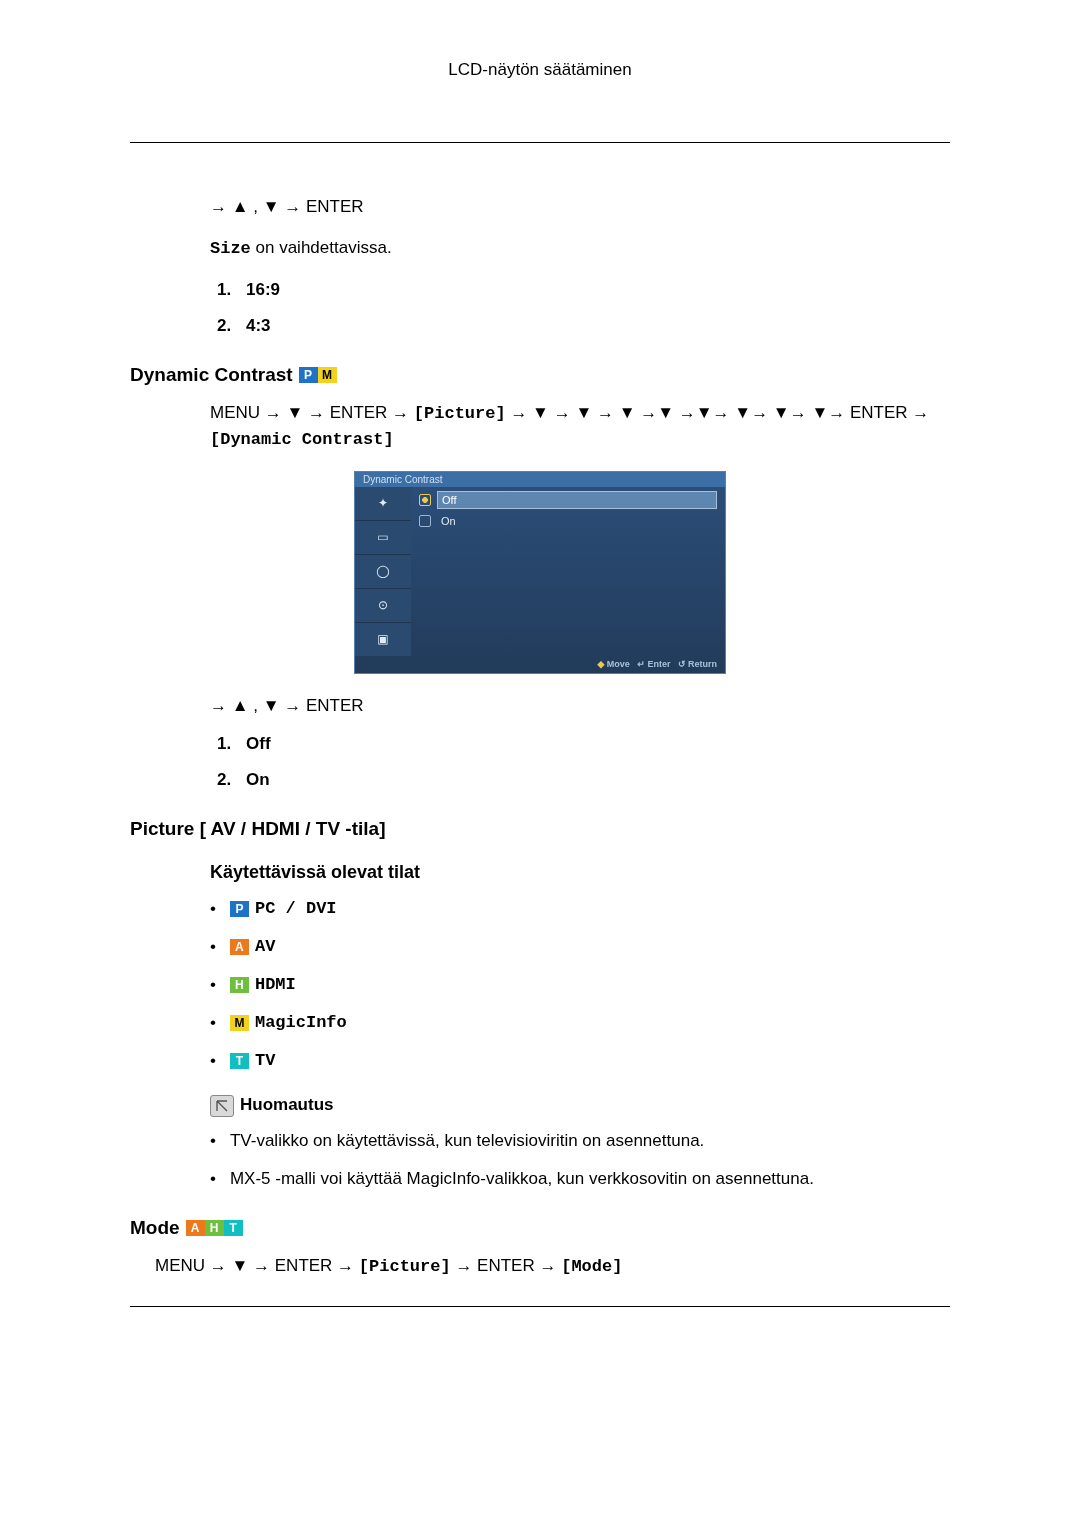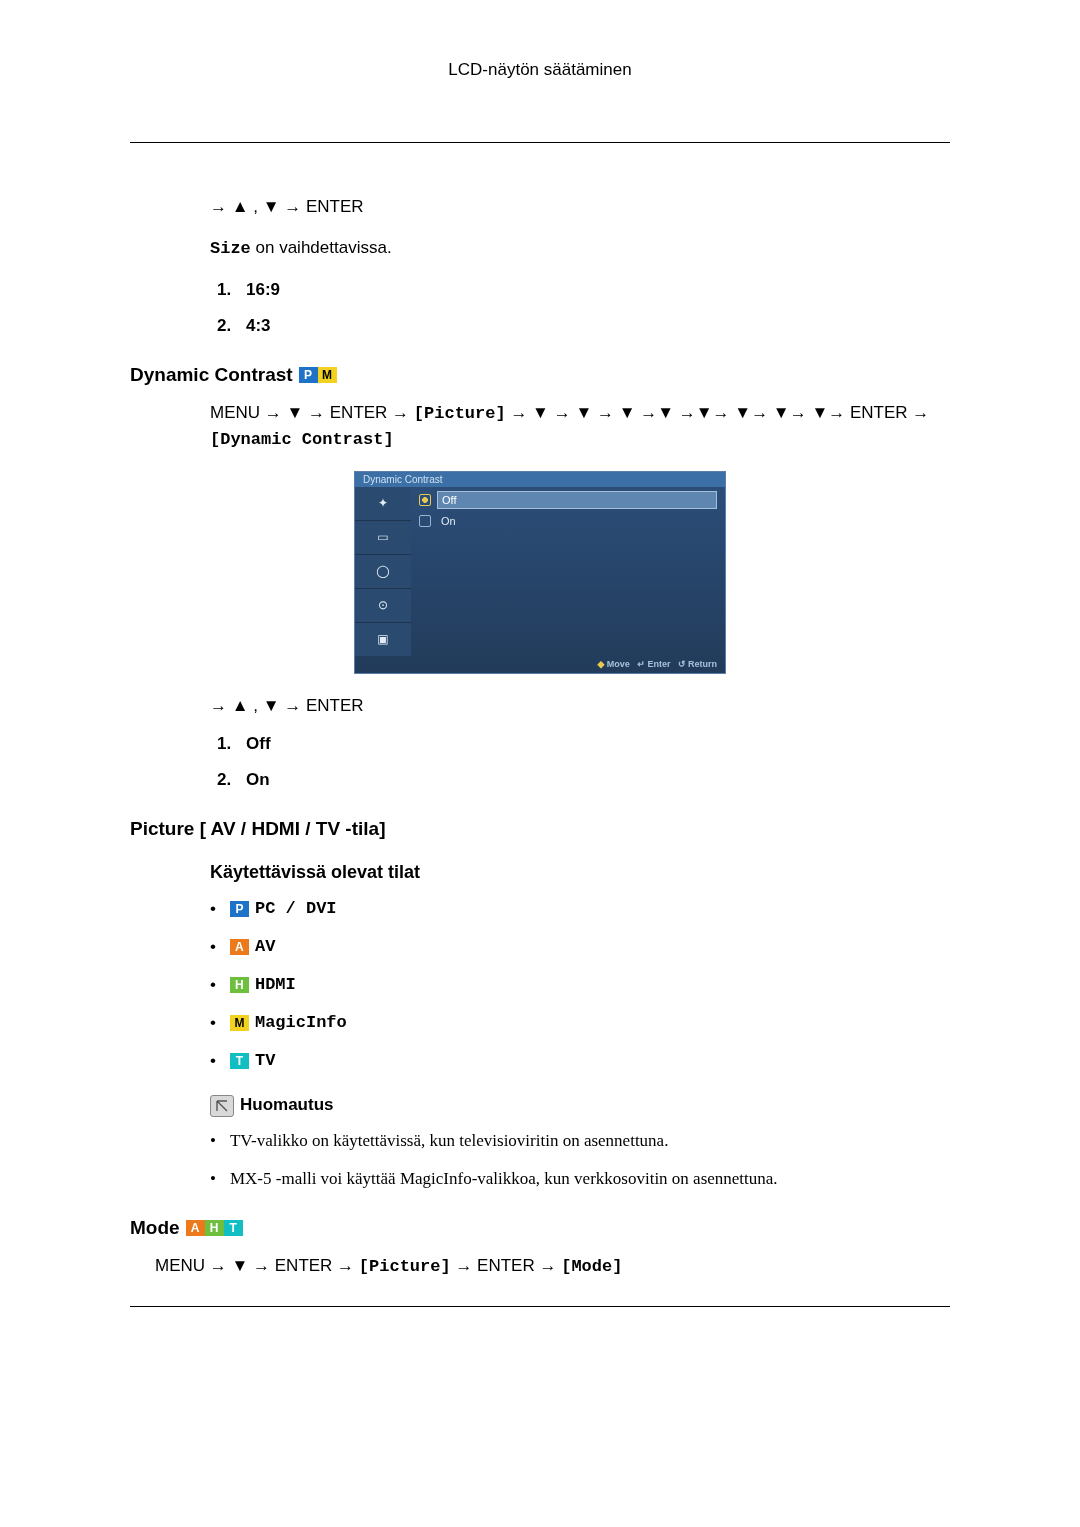--- a/index.html
+++ b/index.html
@@ -80,21 +80,20 @@
   }
   ul.bullets2 {
     list-style: none;
     margin: 6px 0 22px 80px;
     padding: 0;
   }
   ul.bullets2 li {
     margin-bottom: 18px;
     display: flex;
     align-items: flex-end;
-    font-family: Liberation Serif, serif;
   }
   ul.bullets2 li::before {
     content: "•";
     margin-right: 14px;
   }
   .mode-badge {
     display: inline-flex;
     align-items: center;
     justify-content: center;
     width: 19px;

